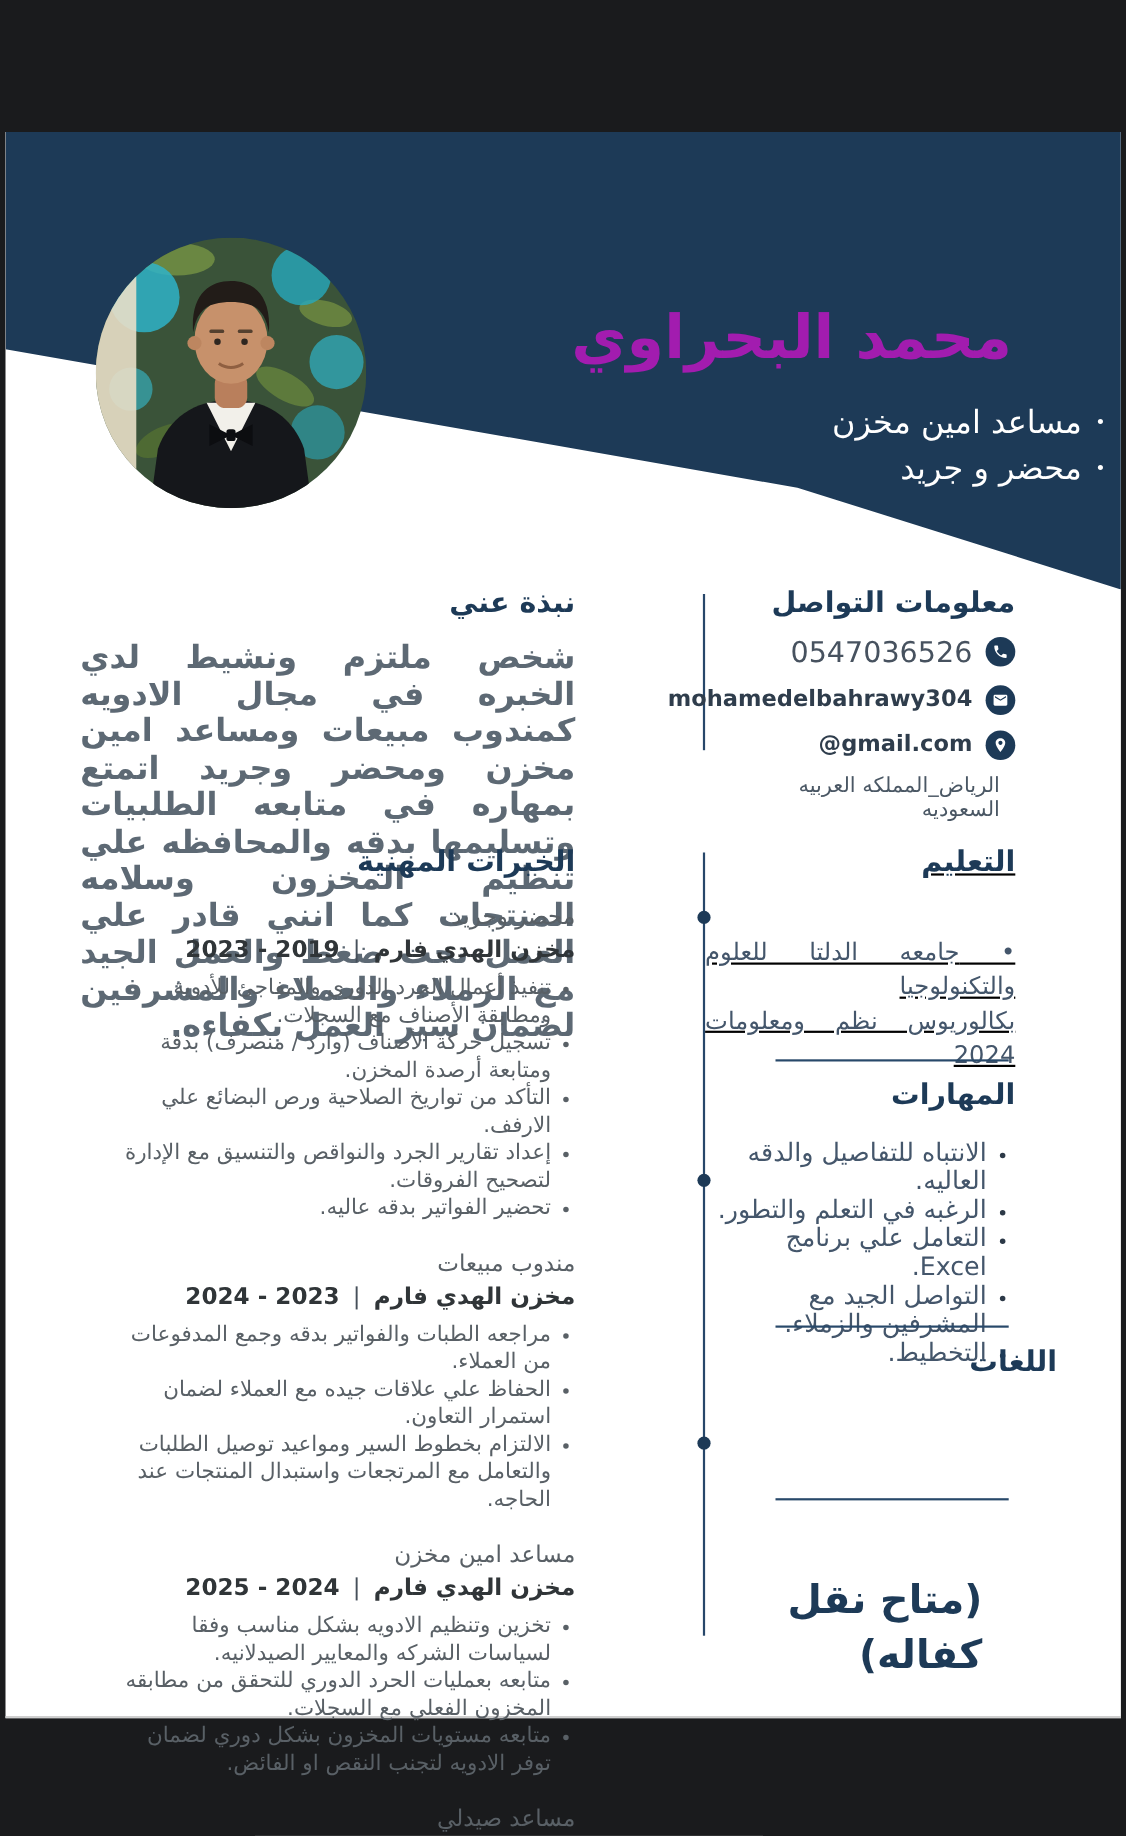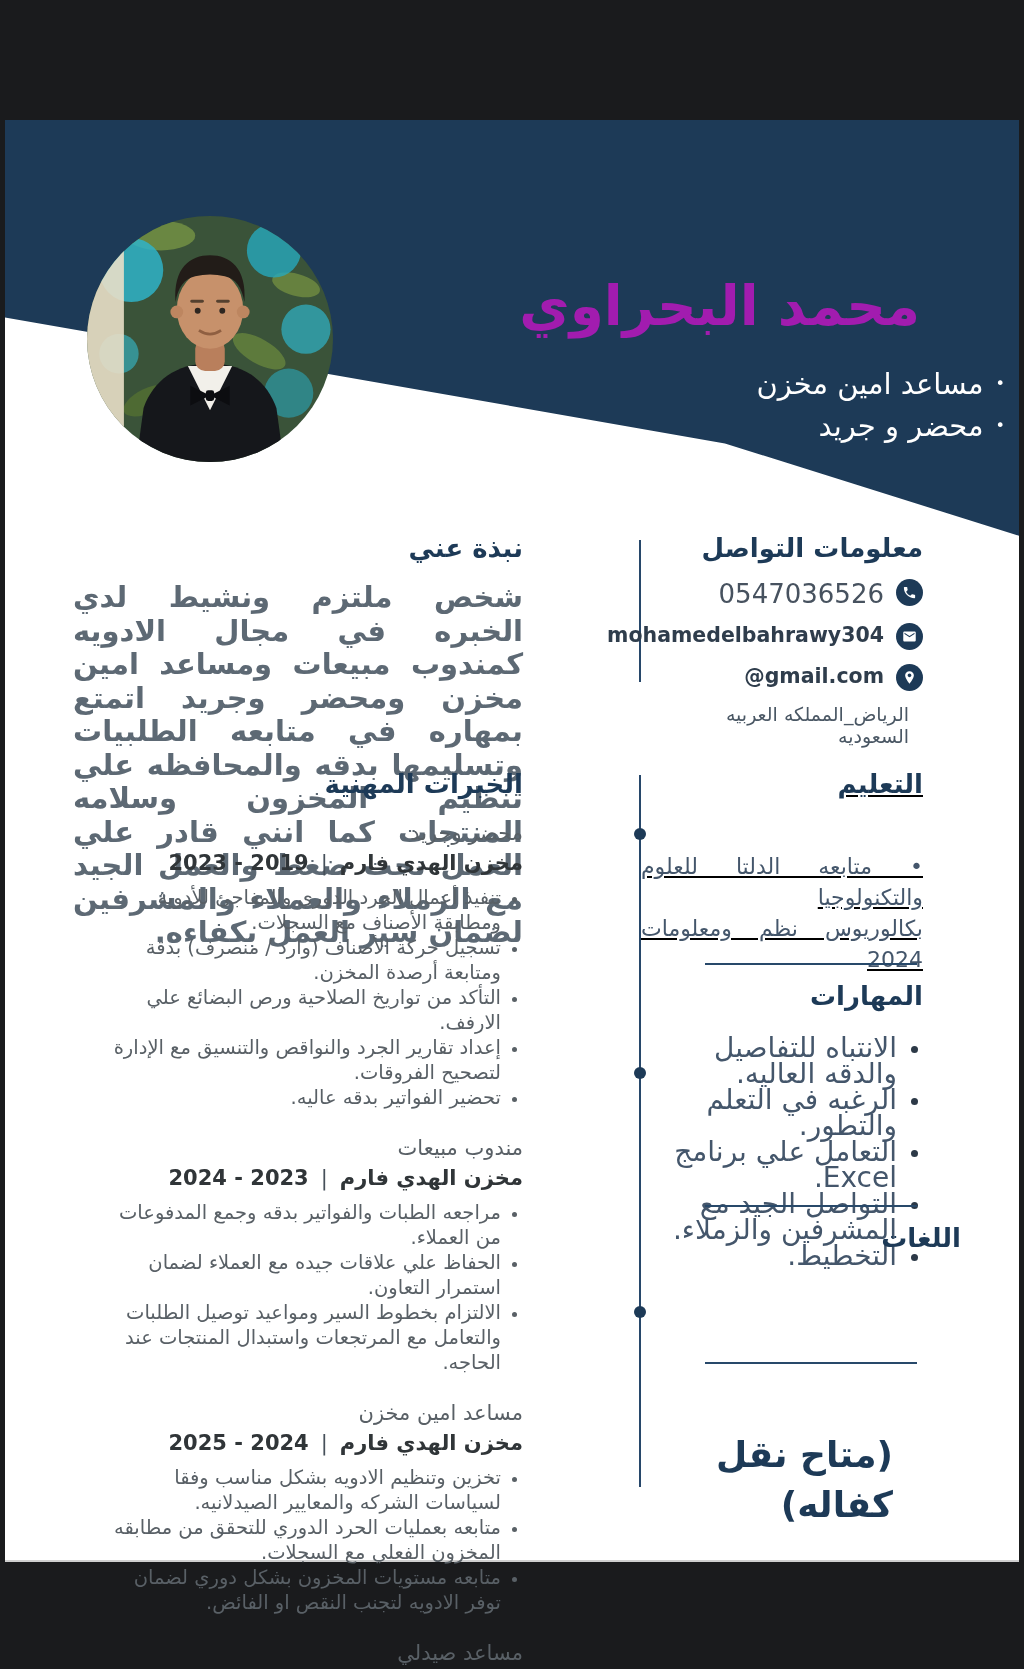--- a/index.html
+++ b/index.html
@@ -70,21 +70,21 @@
   }
   .icon-circle svg{width:15px;height:15px;fill:#ffffff;}
   .ctext{flex:1;text-align:right;}
   .phone-text{font-size:26px;color:#47525f;}
   .email-text{font-size:20.5px;font-weight:bold;color:#2f3d4c;direction:ltr;unicode-bidi:embed;}
   .loc-text{margin-top:12px;padding-left:14px;padding-right:14px;font-size:19px;color:#4a5764;}
   .education{top:648px;text-decoration:underline;}
   .edu-text{margin-top:50px;color:#44566b;font-size:22px;line-height:31px;text-align:justify;}
   .edu-text .l1::before{content:"• ";}
   .skills{top:860px;}
-  .side-list{margin:22px 0 0;padding:0 26px 0 0;color:#44566b;font-size:28px;line-height:26px;}
+  .side-list{margin:22px 0 0;padding:0 26px 0 0;color:#44566b;font-size:23px;line-height:26px;}
   .side-list li::marker{font-size:0.8em;color:#2c3947;}
   .languages{top:1102px;padding-left:38px;}
   .languages .side-list{margin-top:16px;line-height:38px;font-size:21.5px;}
   .hsep{position:absolute;height:2px;background:#28496a;left:700px;width:212px;}
   .hsep.s1{top:843px;} .hsep.s2{top:1085px;} .hsep.s3{top:1242px;}
   .kafala{
     position:absolute;left:636px;top:1310px;width:282px;
     color:#1d3a57;font-size:36px;font-weight:bold;line-height:50px;
     text-align:right;padding-left:0;box-sizing:border-box;padding-right:30px;
   }
@@ -165,21 +165,21 @@
           </svg>
       </div>
       <div class="ctext email-text">@gmail.com</div>
     </div>
     <div class="loc-text">الرياض_المملكه العربيه السعوديه</div>
   </div>
 
   <div class="side-sec education">
     <h3 class="sec-title">التعليم</h3>
     <div class="edu-text">
-      <div class="l1">متابعه الدلتا للعلوم والتكنولوجيا</div>
+      <div class="l1">جامعه الدلتا للعلوم والتكنولوجيا</div>
       <div class="l2">بكالوريوس نظم ومعلومات 2024</div>
     </div>
   </div>
 
   <div class="hsep s1"></div>
 
   <div class="side-sec skills">
     <h3 class="sec-title">المهارات</h3>
     <ul class="side-list">
         <li>الانتباه للتفاصيل والدقه العاليه.</li>

